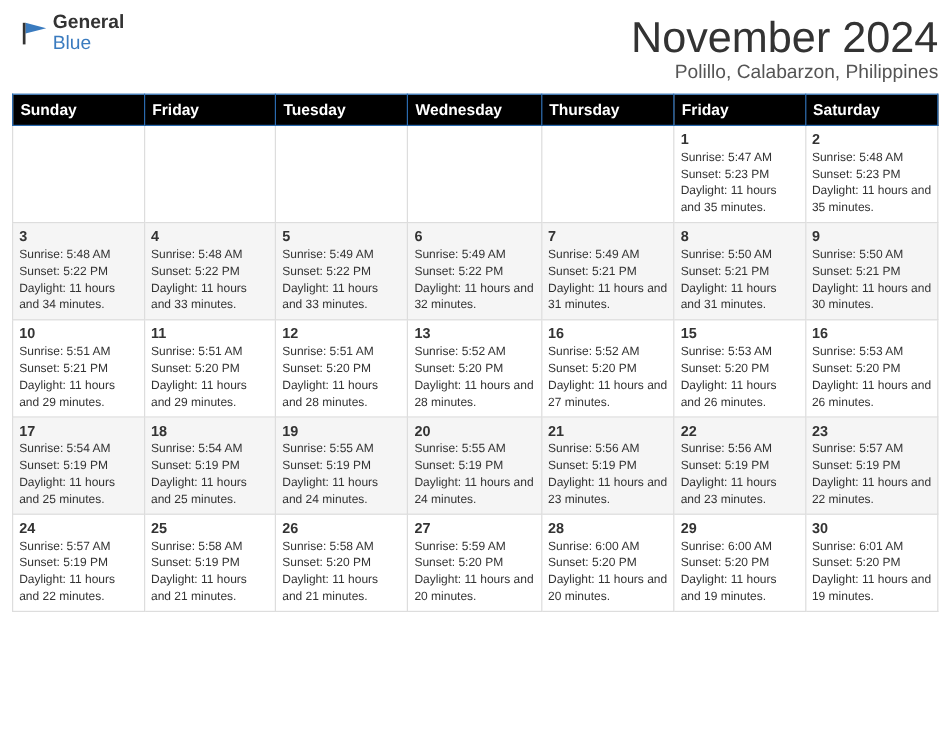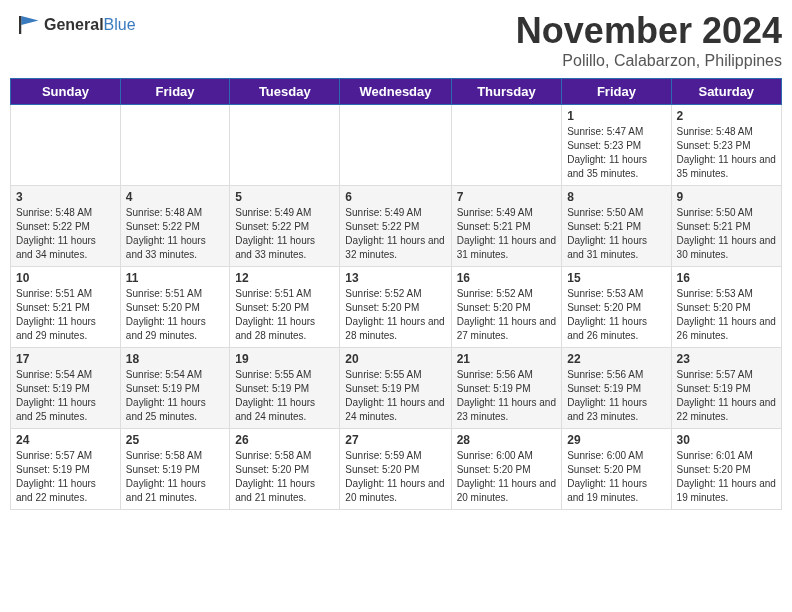--- a/index.html
+++ b/index.html
@@ -16,21 +16,21 @@
       align-items: flex-start;
       margin-bottom: 8px;
     }
     .logo {
       display: flex;
       align-items: center;
       gap: 4px;
     }
     .logo-text {
       display: flex;
-      flex-direction: row;
+      flex-direction: column;
       line-height: 1.1;
     }
     .logo-general {
       font-size: 16px;
       font-weight: bold;
       color: #333;
     }
     .logo-blue {
       font-size: 16px;
       font-weight: normal;
@@ -38,35 +38,35 @@
     }
     .logo-icon {
       width: 30px;
       height: 30px;
     }
     .title-block {
       text-align: right;
     }
     .month-title {
       font-size: 36px;
-      font-weight: bold;
+      font-weight: normal;
       color: #333;
     }
     .location {
       font-size: 16px;
       color: #555;
     }
     .calendar {
       width: 100%;
       border-collapse: collapse;
     }
     .calendar th {
-      background: #4c1d95;
+      background: #000000;
       color: #fff;
-      text-align: center;
+      text-align: left;
       padding: 5px 6px;
       font-size: 13px;
       border: 1px solid #2a6aaf;
       margin-top: 24px;
     }
     .calendar td {
       vertical-align: top;
       padding: 4px 5px;
       border: 1px solid #ddd;
       width: 113px;

